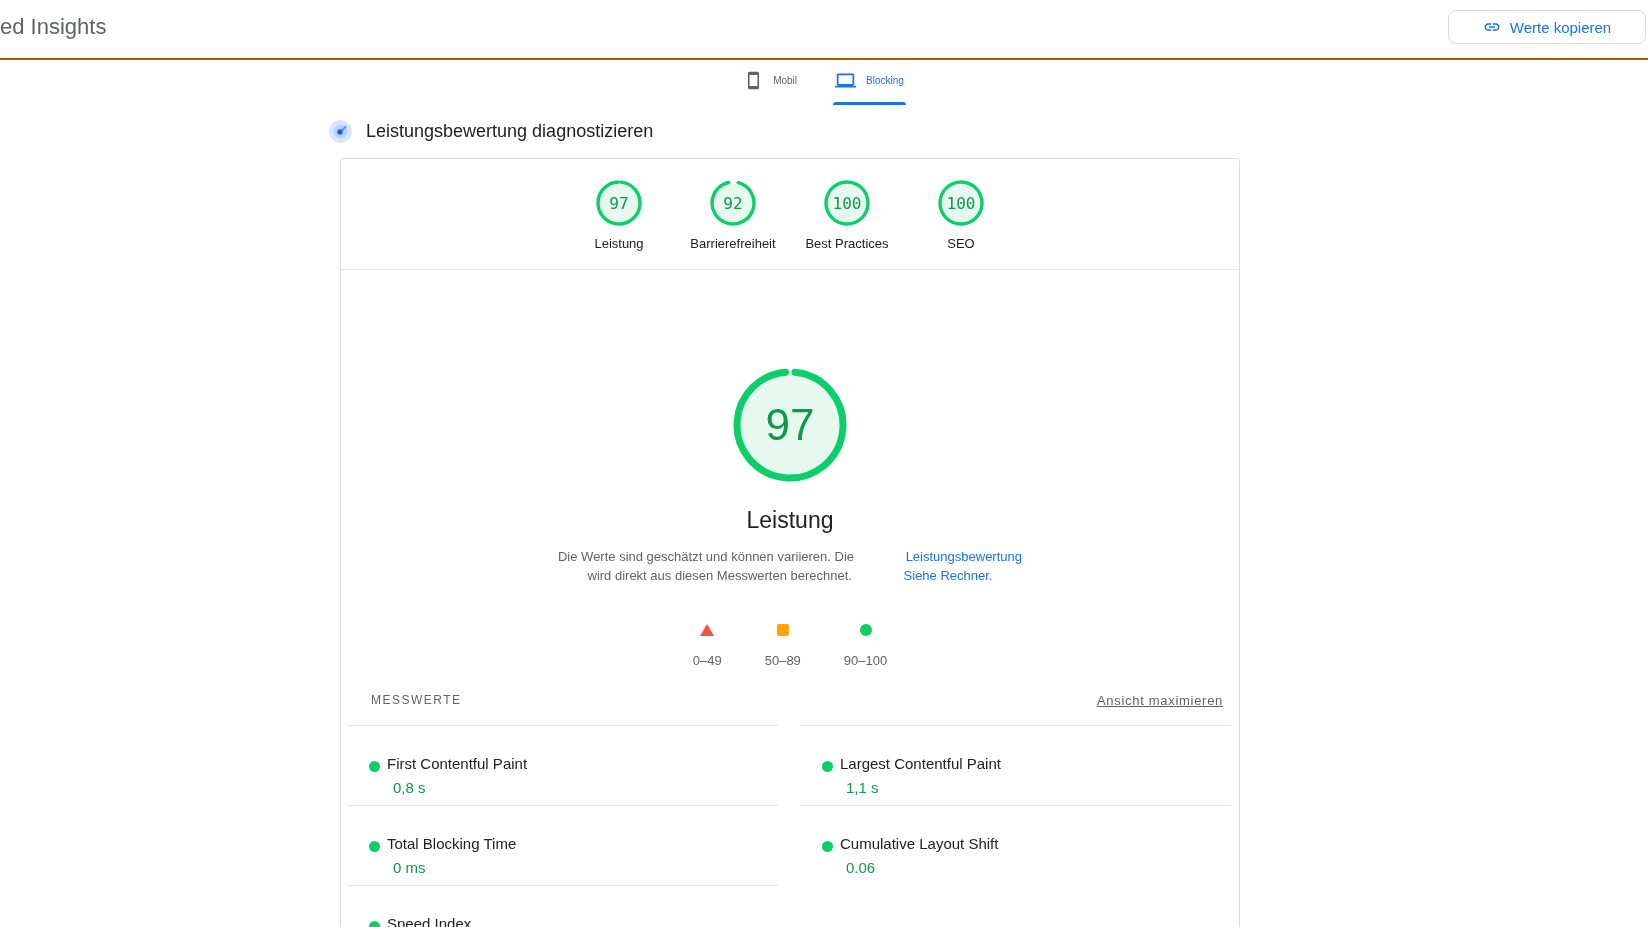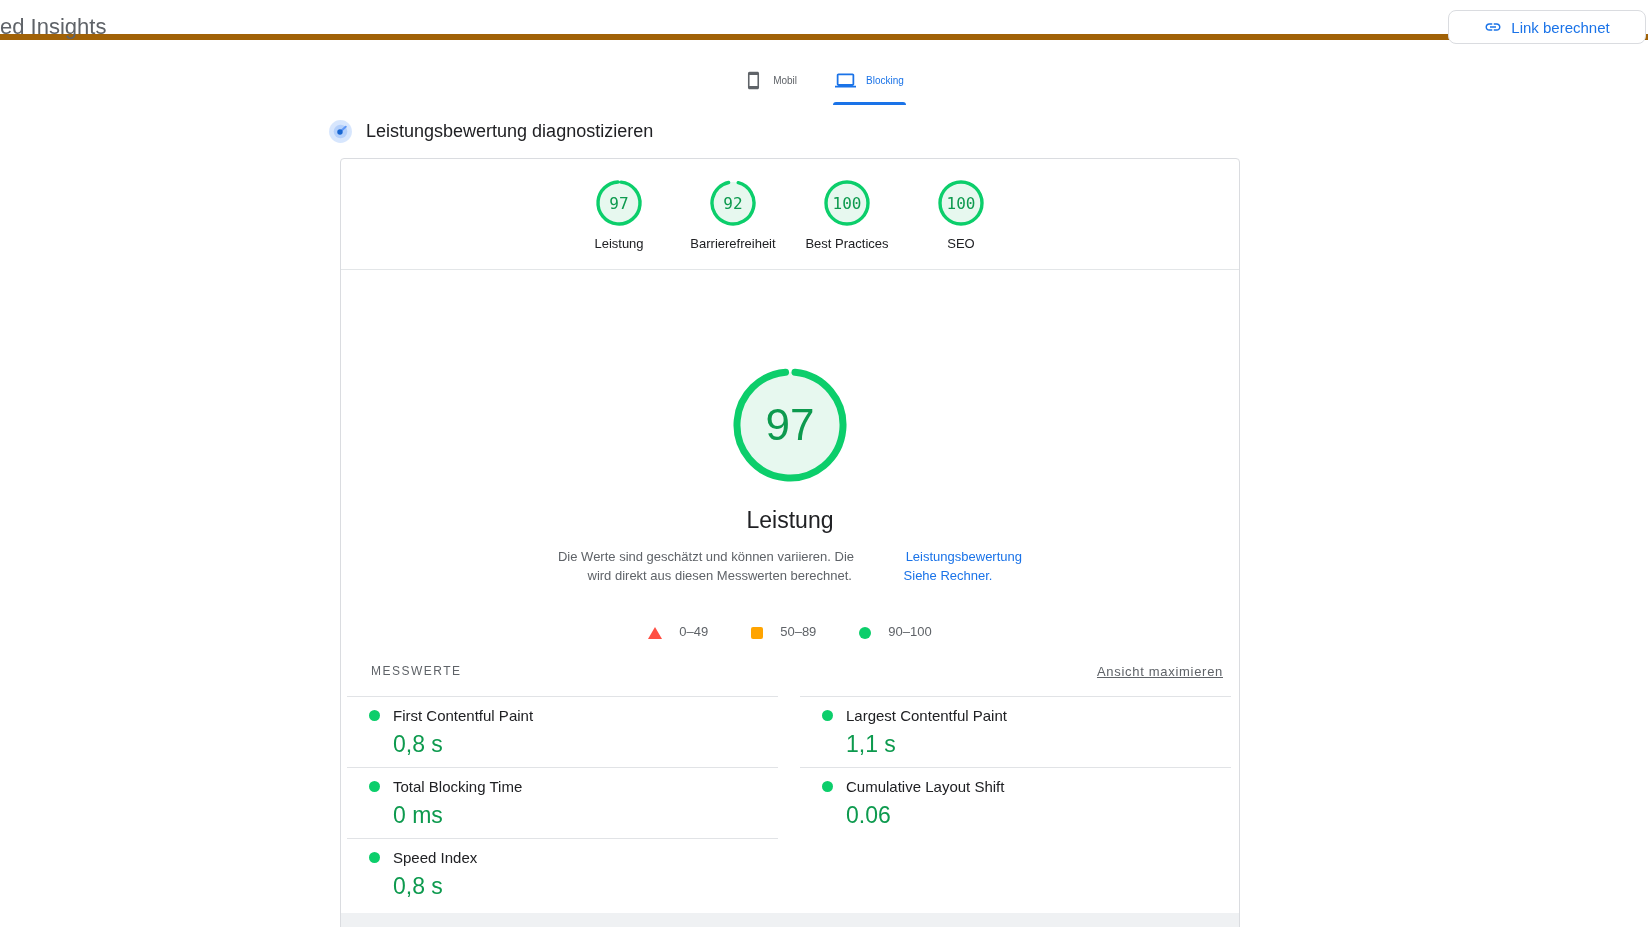--- a/index.html
+++ b/index.html
@@ -6,22 +6,22 @@
     --green:#0cce6b; --green-fill:#e7f8ef; --green-text:#0d9a4e;
     --blue:#1a73e8; --red:#ff4e42; --orange:#ffa400;
     --text-dark:#202124; --text-gray:#5f6368; --border:#dadce0;
   }
   *{box-sizing:border-box; margin:0; padding:0;}
   body{background:#fff;}
   .page{position:relative; width:1648px; height:927px; overflow:hidden; background:#fff;
         font-family:"Liberation Sans", sans-serif; color:var(--text-dark);}
 
   
-  .header{position:absolute; top:0; left:0; width:100%; height:40px; background:#fff;
-          border-bottom:6px solid #a16207;}
+  .header{position:absolute; top:0; left:0; width:100%; height:60px; background:#fff;
+          border-bottom:2px solid #a16207;}
   .app-title{position:absolute; left:0; top:14px; font-size:22px; color:var(--text-gray); white-space:nowrap;}
   .copy-link-btn{position:absolute; left:1448px; top:10px; width:198px; height:34px;
           display:flex; align-items:center; justify-content:center; gap:9px;
           border:1px solid var(--border); border-radius:8px; background:#fff; cursor:pointer;
           color:var(--blue); font-size:15px; font-weight:500; font-family:inherit;}
   .copy-link-btn svg{flex:0 0 auto;}
 
   
   .tabs{position:absolute; top:64px; left:0; width:100%; display:flex; justify-content:center; gap:34px;}
   .tab{position:relative; display:flex; align-items:center; gap:10px; padding:6px 2px 14px 2px;
@@ -54,54 +54,54 @@
   .gauge .fill{fill:var(--green-fill);}
   .gauge .arc{fill:none; stroke:var(--green); stroke-width:7; stroke-linecap:round;}
   .gauge-score{position:absolute; inset:0; display:flex; align-items:center; justify-content:center;
         font-size:44px; color:var(--green-text);}
 
   .gauge-title{margin-top:25px; text-align:center; font-size:23px; color:var(--text-dark);}
   .disclaimer{margin-top:13px; text-align:center; font-size:13px; line-height:19px; color:var(--text-gray);}
   .disclaimer a{color:var(--blue); text-decoration:none; cursor:pointer;padding-left:48px;}
 
   .legend{margin-top:39px; display:flex; justify-content:center; align-items:center; gap:43px;}
-  .legend-item{display:flex; align-items:flex-end; gap:17px; font-size:13px; color:var(--text-gray);}
+  .legend-item{display:flex; align-items:center; gap:17px; font-size:13px; color:var(--text-gray);flex-direction:column;}
   .shape-triangle{width:0; height:0; border-left:7px solid transparent; border-right:7px solid transparent;
         border-bottom:12px solid var(--red);}
   .shape-square{width:12px; height:12px; border-radius:2px; background:var(--orange);}
   .shape-circle{width:12px; height:12px; border-radius:50%; background:var(--green);}
 
   .metrics-header{margin-top:23px; padding:0 16px 0 30px; height:18px;
         display:flex; justify-content:space-between; align-items:center;}
   .metrics-heading{font-size:12px; letter-spacing:1.5px; color:var(--text-gray);}
   .expand-link{font-size:13px; letter-spacing:.7px; color:var(--text-gray); cursor:pointer;text-decoration:underline;}
 
   .metrics-grid{margin:16px 8px 0 6px; display:grid; grid-template-columns:1fr 1fr; column-gap:22px;}
   .metric{border-top:1px solid #e1e3e6; padding:10px 0 9px 22px;}
-  .metric-head{display:flex; align-items:center; gap:13px;}
+  .metric-head{display:flex; align-items:flex-end; gap:7px;margin-top:19px;}
   .metric-dot{width:11px; height:11px; border-radius:50%; background:var(--green); flex:0 0 auto;}
   .metric-name{font-size:15px; color:var(--text-dark);}
-  .metric-value{margin:7px 0 0 24px; font-size:23px; color:var(--green-text);}
+  .metric-value{margin:7px 0 0 24px; font-size:15px; color:var(--green-text);}
 
   .next-section-strip{margin-top:4px; height:49px; background:#eff1f3;}
 </style>
 </head>
 <body>
 
 <div class="page">
 
   <div class="header">
     <div class="app-title">ed Insights</div>
     <button class="copy-link-btn">
       <span style="display:flex;">
         <svg width="18" height="18" viewBox="0 0 24 24" fill="#1a73e8">
           <path d="M3.9 12c0-1.71 1.39-3.1 3.1-3.1h4V7H7c-2.76 0-5 2.24-5 5s2.24 5 5 5h4v-1.9H7c-1.71 0-3.1-1.39-3.1-3.1zM8 13h8v-2H8v2zm9-6h-4v1.9h4c1.71 0 3.1 1.39 3.1 3.1s-1.39 3.1-3.1 3.1h-4V17h4c2.76 0 5-2.24 5-5s-2.24-5-5-5z"></path>
         </svg>
       </span>
-      <span>Link berechnet</span>
+      <span>Werte kopieren</span>
     </button>
   </div>
 
   <div class="tabs">
     <div class="tab">
       <span style="display:flex;">
         <svg width="19" height="19" viewBox="0 0 24 24" fill="#5f6368">
           <path d="M17 1.01 7 1c-1.1 0-2 .9-2 2v18c0 1.1.9 2 2 2h10c1.1 0 2-.9 2-2V3c0-1.1-.9-1.99-2-1.99zM17 19H7V5h10v14z"></path>
         </svg>
       </span>

